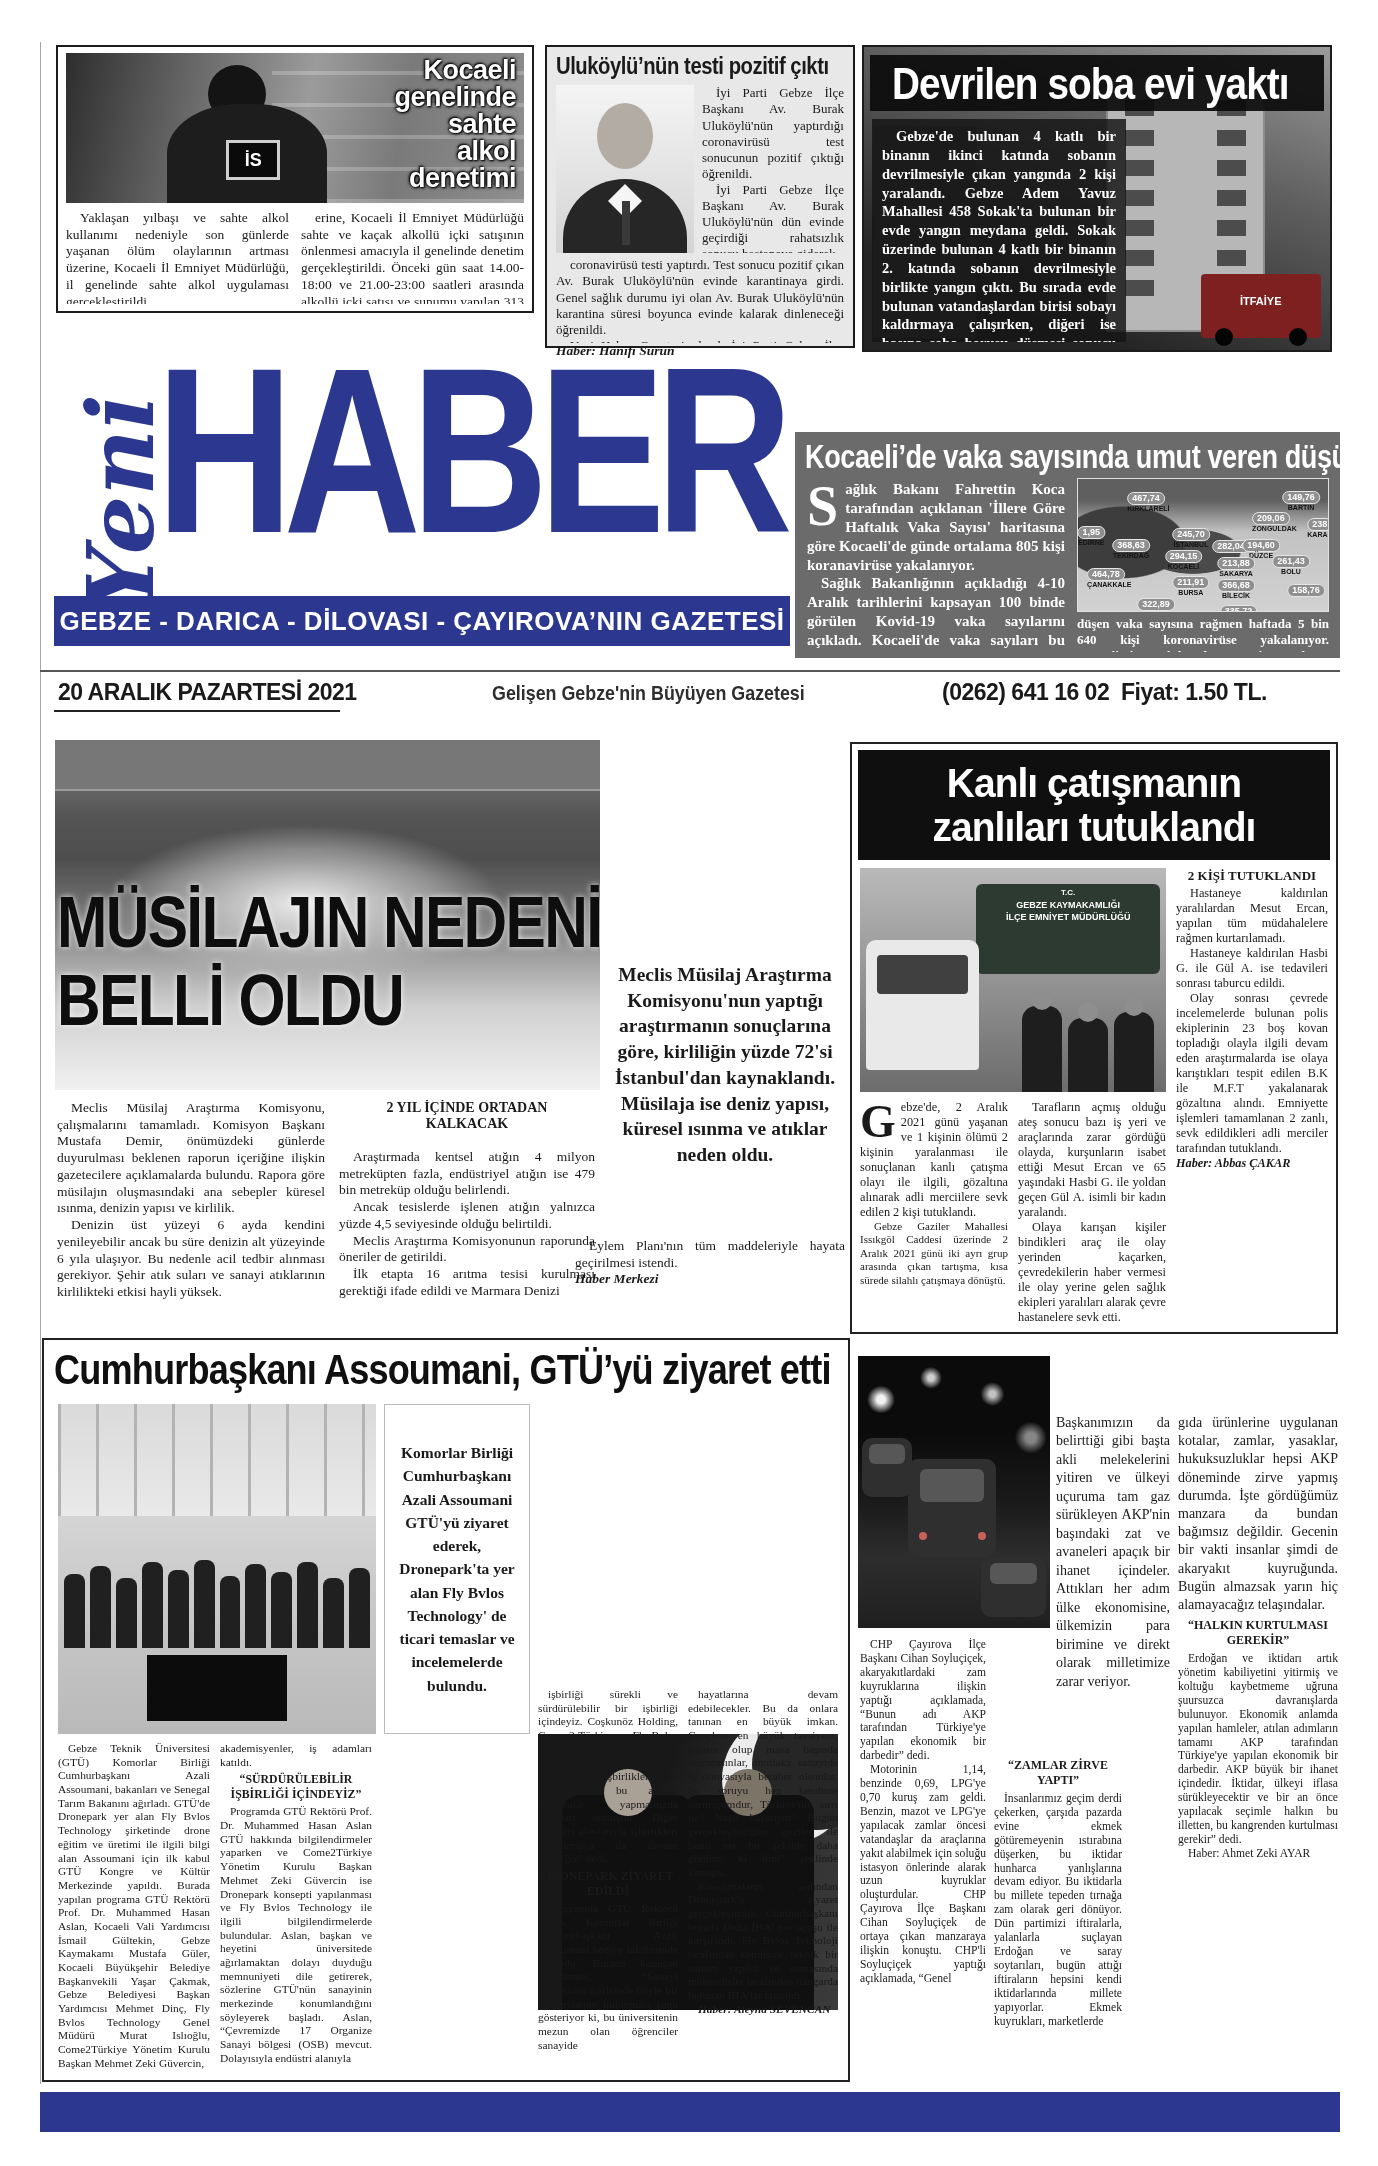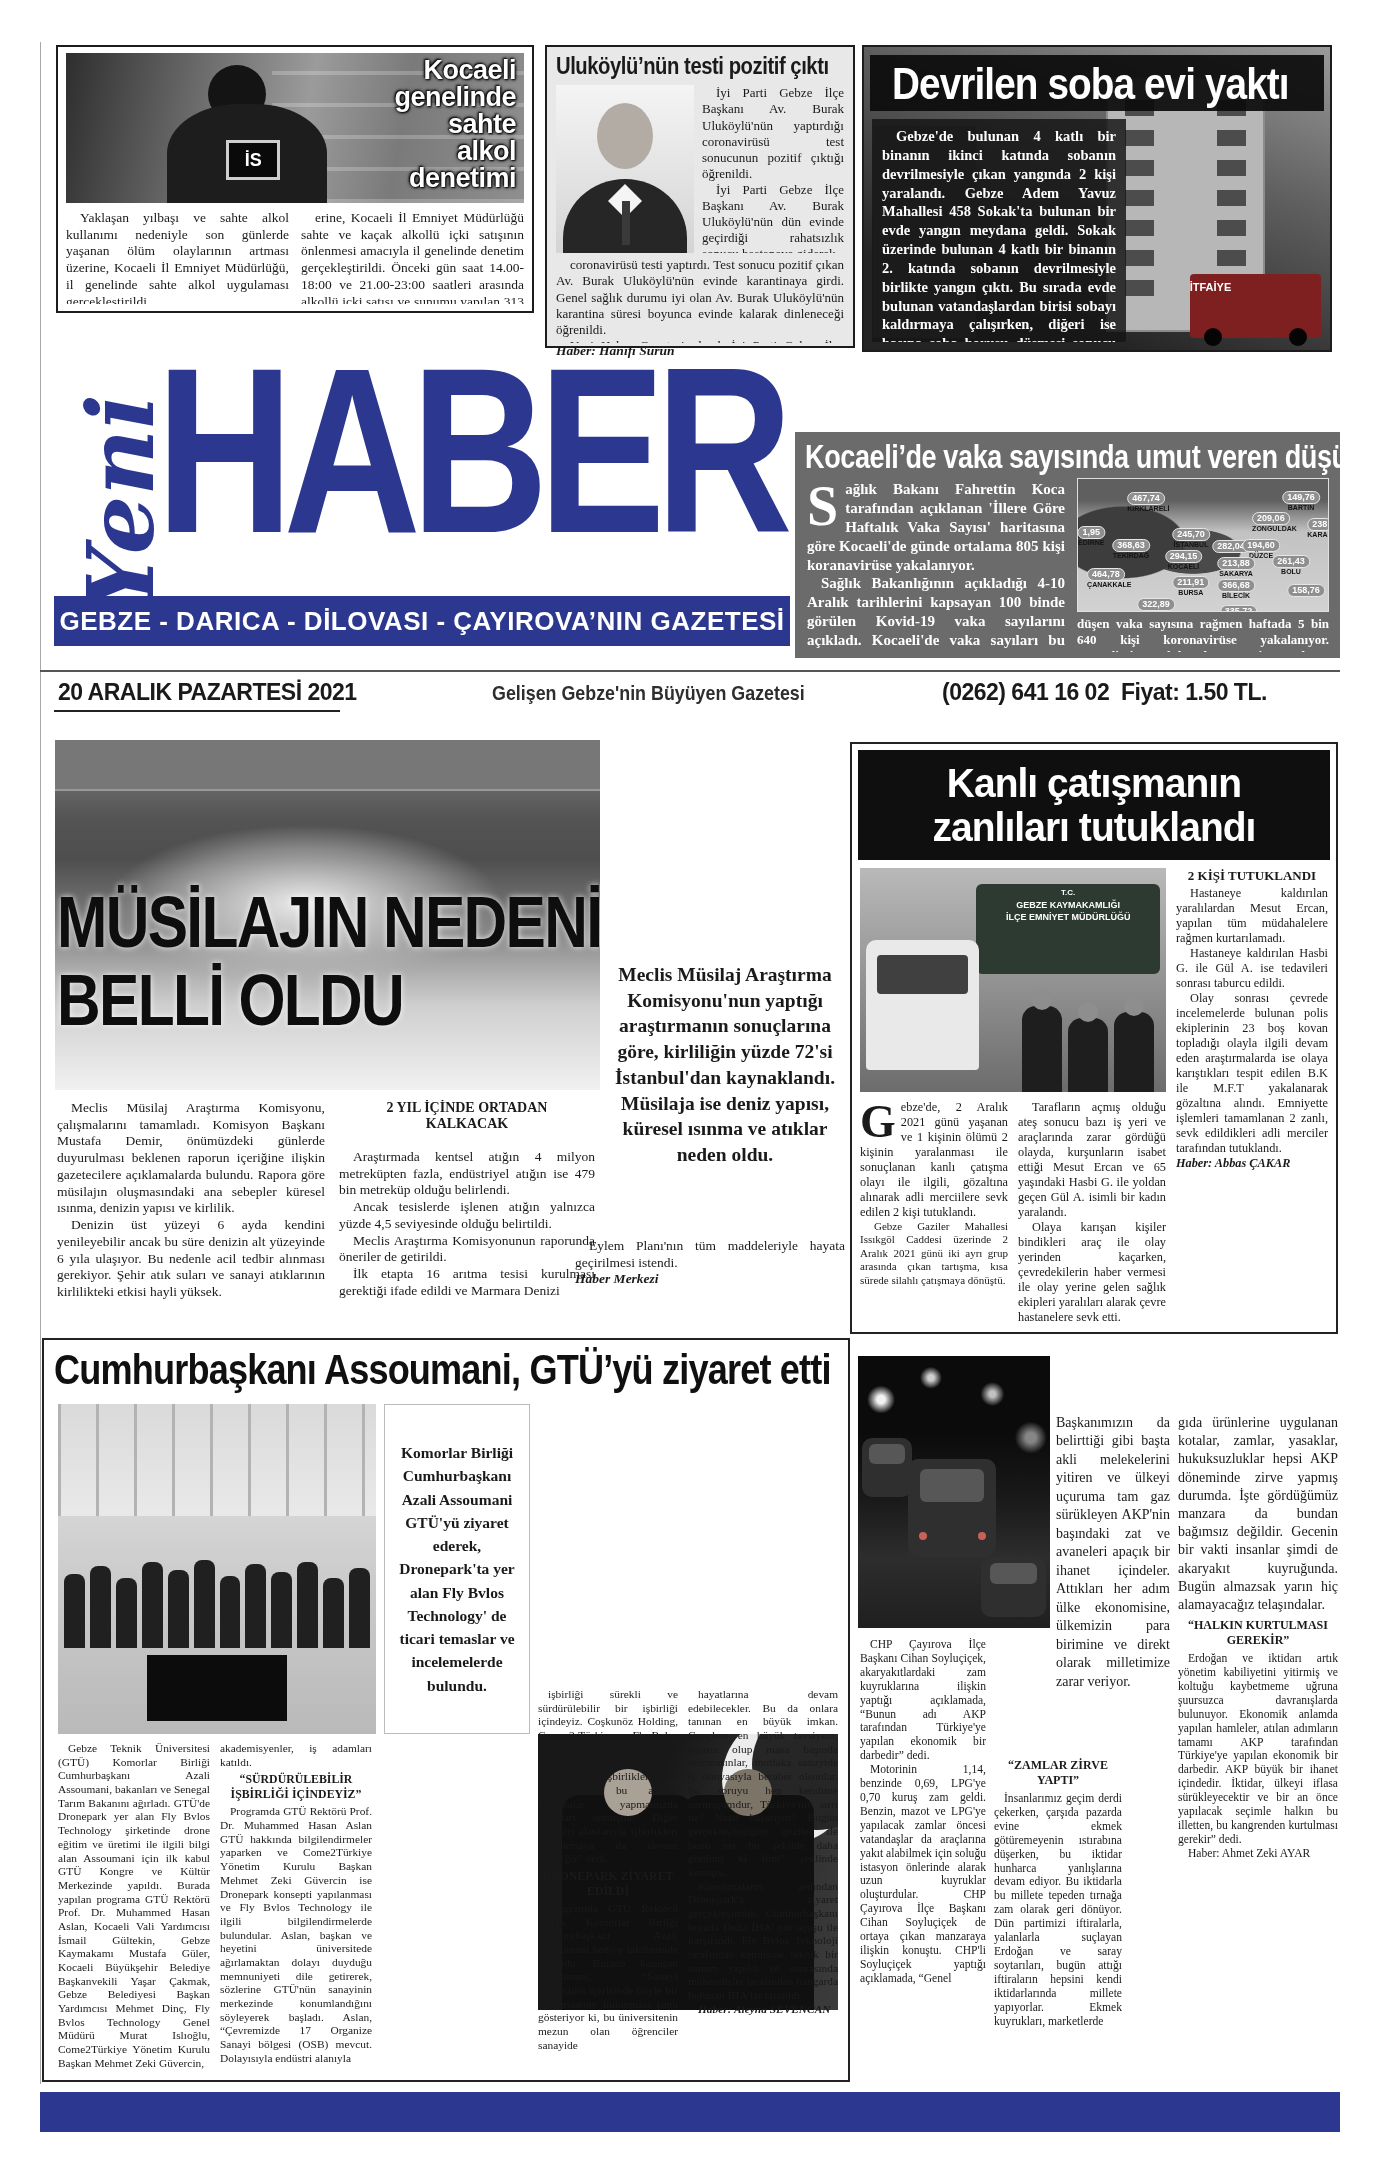--- a/index.html
+++ b/index.html
@@ -24,21 +24,21 @@
   .b2title{font:bold 23px/1.1 "Liberation Sans";letter-spacing:-0.5px;transform:scaleX(0.88);transform-origin:left;white-space:nowrap}
   .portrait{position:relative;width:138px;height:168px;background:linear-gradient(180deg,#f4f4f4,#d4d4d4);flex:none;overflow:hidden}
   .phead{position:absolute;left:41px;top:18px;width:56px;height:66px;border-radius:50%;background:#b3aca4}
   .pbody{position:absolute;left:7px;bottom:0;width:124px;height:74px;border-radius:50% 50% 0 0/80% 80% 0 0;background:#262626}
   .pshirt{position:absolute;left:57px;bottom:40px;width:24px;height:24px;background:#f5f5f5;transform:rotate(45deg)}
   .ptie{position:absolute;left:66px;bottom:8px;width:8px;height:44px;background:#3a3a3a}
   .firebg{position:absolute;inset:0;background:linear-gradient(200deg,#9a9a9a 0%,#606060 35%,#242424 80%)}
   .bldg{position:absolute;left:52%;top:10%;width:34%;height:84%;background:#b7b7b7;box-shadow:inset 0 0 0 2px #8b8b8b}
   .bwin{position:absolute;width:18%;height:78%;top:8%;background:repeating-linear-gradient(0deg,#4c4c4c 0 16px,transparent 16px 30px)}
   .bldg2{position:absolute;left:2%;top:26%;width:22%;height:70%;background:#3b3b3b}
-  .truck{position:absolute;right:2%;bottom:4%;width:131px;height:64px;background:#7e2020;border-radius:4px;color:#fff;font:bold 11px/1 "Liberation Sans";text-align:left;padding-top:8px}
+  .truck{position:absolute;right:2%;bottom:4%;width:120px;height:64px;background:#7e2020;border-radius:4px;color:#fff;font:bold 11px/1 "Liberation Sans";text-align:center;padding-top:22px}
   .wheel{position:absolute;bottom:-8px;width:18px;height:18px;border-radius:50%;background:#050505}
   .b3bar{position:absolute;left:6px;right:6px;top:8px;height:56px;background:rgba(12,12,12,.93);color:#fff;display:flex;align-items:center;justify-content:flex-start}
   .b3bar span{font:bold 43px/1 "Liberation Sans";letter-spacing:-1px;transform:scale(0.9,1.05);white-space:nowrap}
   .b3body{position:absolute;left:8px;top:72px;width:254px;bottom:8px;background:rgba(22,22,22,.84);padding:8px 10px;color:#fff;overflow:hidden}
   .b3body .p{font-weight:bold;font-size:14.5px;line-height:1.3}
   
   .yeni{position:absolute;left:-64px;top:118px;width:300px;height:110px;transform:rotate(-90deg);font:italic bold 92px/1.1 "DejaVu Serif",serif;color:#2c3890;text-align:center}
   .haber{position:absolute;left:116px;top:2px;font:bold 194px/1 "Liberation Sans";letter-spacing:-10px;color:#2c3890;transform:scale(0.98,1.22);transform-origin:left top;white-space:nowrap}
   .mastbanner{position:absolute;left:14px;top:266px;width:736px;height:50px;background:#2c3890;color:#fff;display:flex;align-items:center;justify-content:center;font:bold 26px "Liberation Sans";letter-spacing:0.5px;white-space:nowrap}
   

